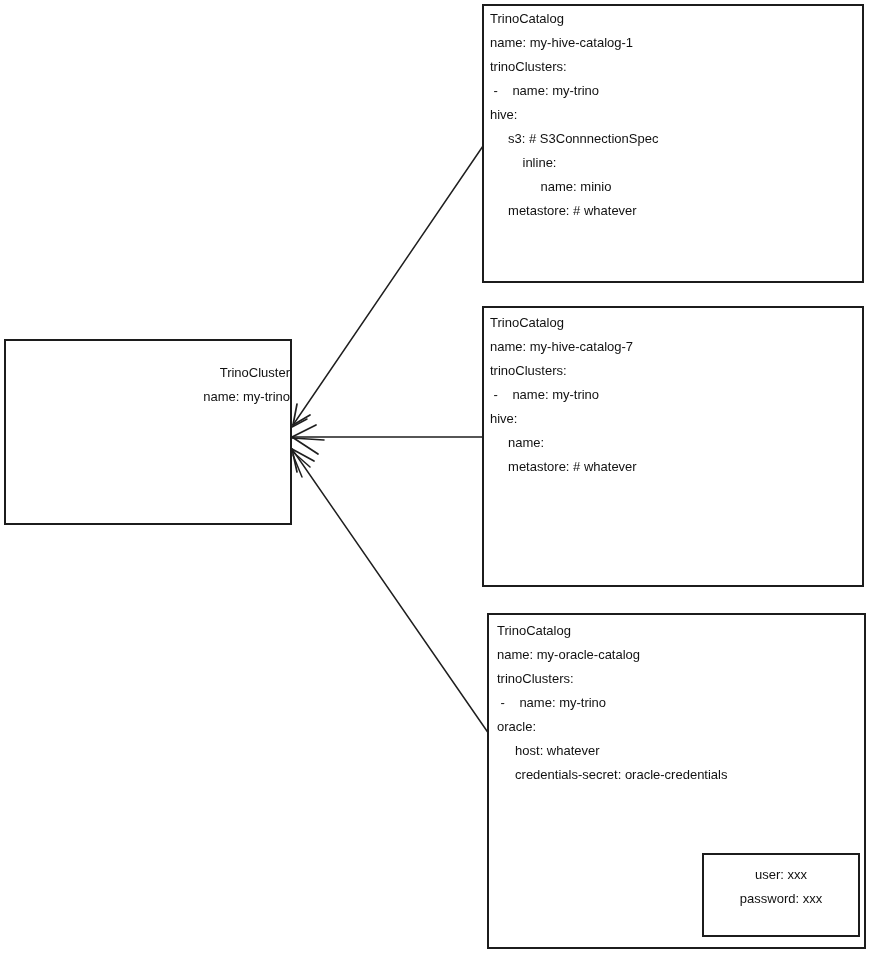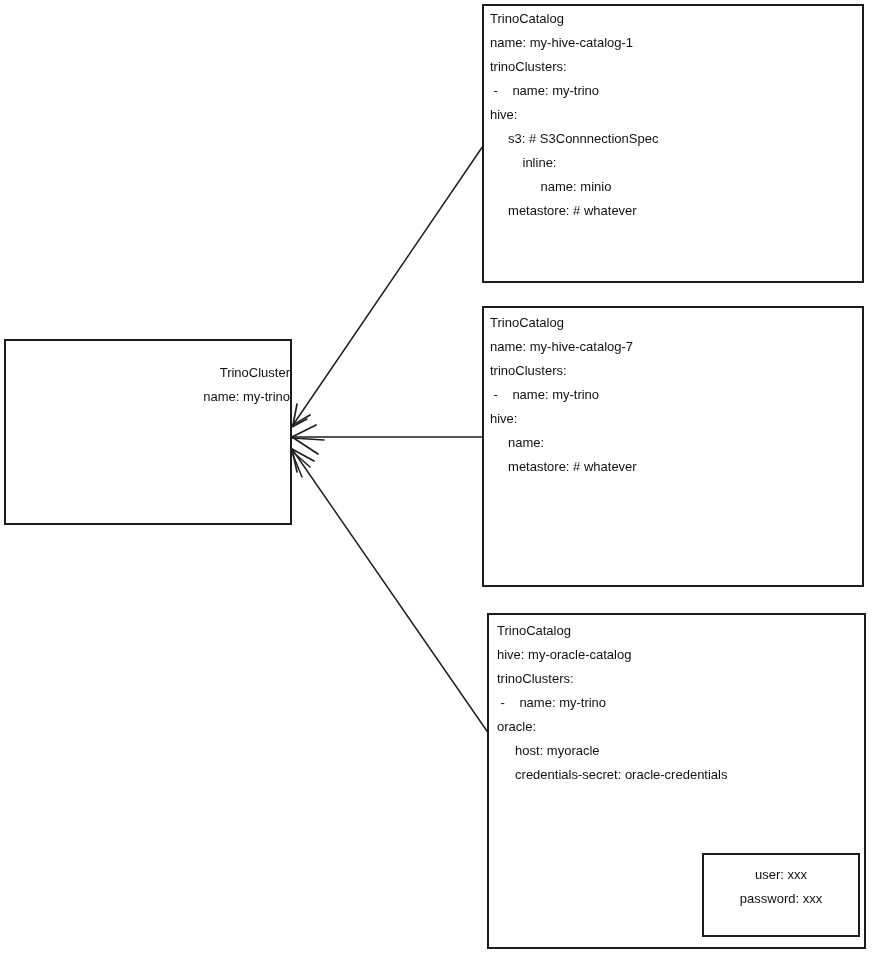--- a/index.html
+++ b/index.html
@@ -104,25 +104,25 @@
     <div class="line">name: my-hive-catalog-7</div>
     <div class="line">trinoClusters:</div>
     <div class="line"> -    name: my-trino</div>
     <div class="line">hive:</div>
     <div class="line">     name:</div>
     <div class="line">     metastore: # whatever</div>
   </div>
 
   <div class="node" id="catalog3-box">
     <div class="line">TrinoCatalog</div>
-    <div class="line">hive: my-oracle-catalog</div>
+    <div class="line">name: my-oracle-catalog</div>
     <div class="line">trinoClusters:</div>
     <div class="line"> -    name: my-trino</div>
     <div class="line">oracle:</div>
-    <div class="line">     host: myoracle</div>
+    <div class="line">     host: whatever</div>
     <div class="line">     credentials-secret: oracle-credentials</div>
   </div>
 
   <div class="node" id="secret-box">
     <div class="line">user: xxx</div>
     <div class="line">password: xxx</div>
   </div>
 
 </div>
 

